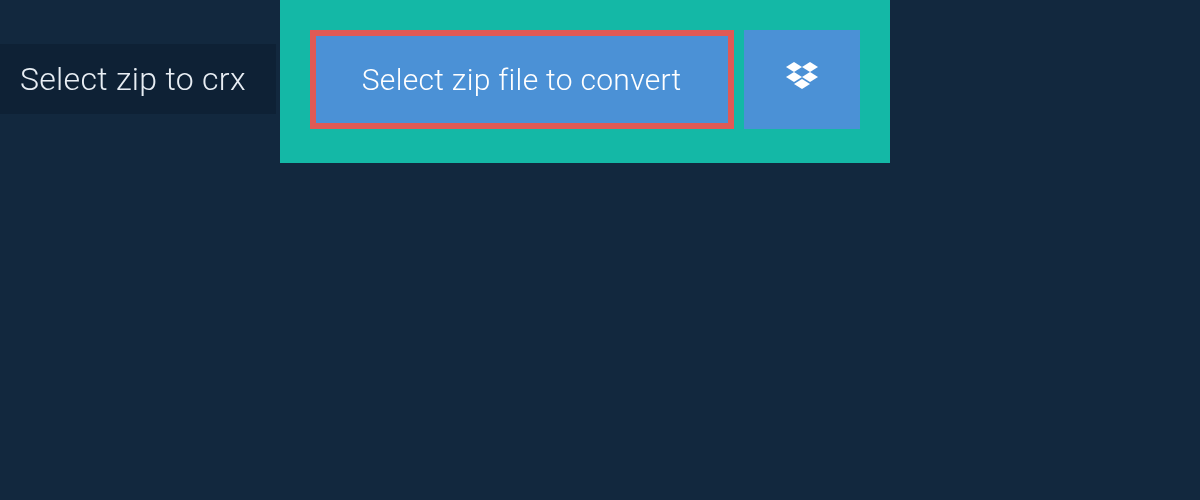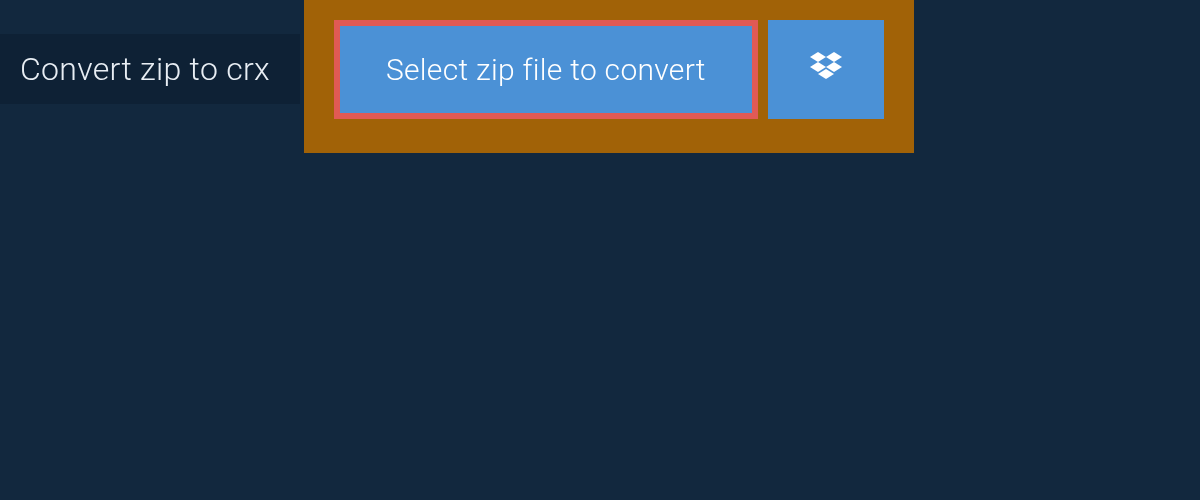--- a/index.html
+++ b/index.html
@@ -21,22 +21,22 @@
       padding: 16px 30px 16px 20px;
       margin-top: 24px;
     }
     .tab-header h1 {
       color: #e8eef4;
       font-size: 32px;
       font-weight: 300;
       letter-spacing: 0.3px;
     }
     .panel {
-      background: #a16207;
-      padding: 20px 30px 34px 30px;
+      background: #14b8a6;
+      padding: 30px 30px 34px 30px;
       display: inline-block;
     }
     .button-row {
       display: flex;
       gap: 10px;
       align-items: stretch;
     }
     .select-file-button {
       background: #4b91d6;
       border: 6px solid #e05a55;
@@ -65,21 +65,21 @@
       height: 40px;
       fill: #ffffff;
     }
   </style>
 </head>
 <body>
 
 
 
 <div class="tab-header">
-  <h1>Convert zip to crx</h1>
+  <h1>Select zip to crx</h1>
 </div>
 
 <div class="panel">
   <div class="button-row">
     <button class="select-file-button">
       <span>Select zip file to convert</span>
     </button>
     <button class="dropbox-button">
       <span>
         <svg viewBox="0 0 40 40" xmlns="http://www.w3.org/2000/svg">

